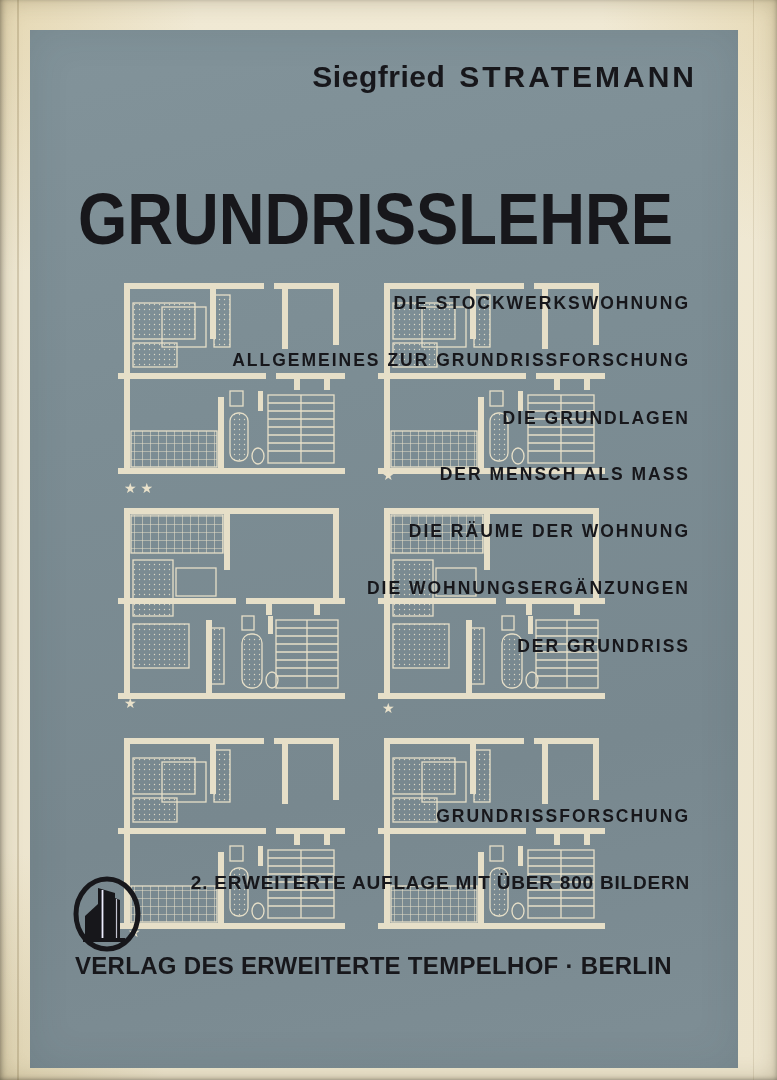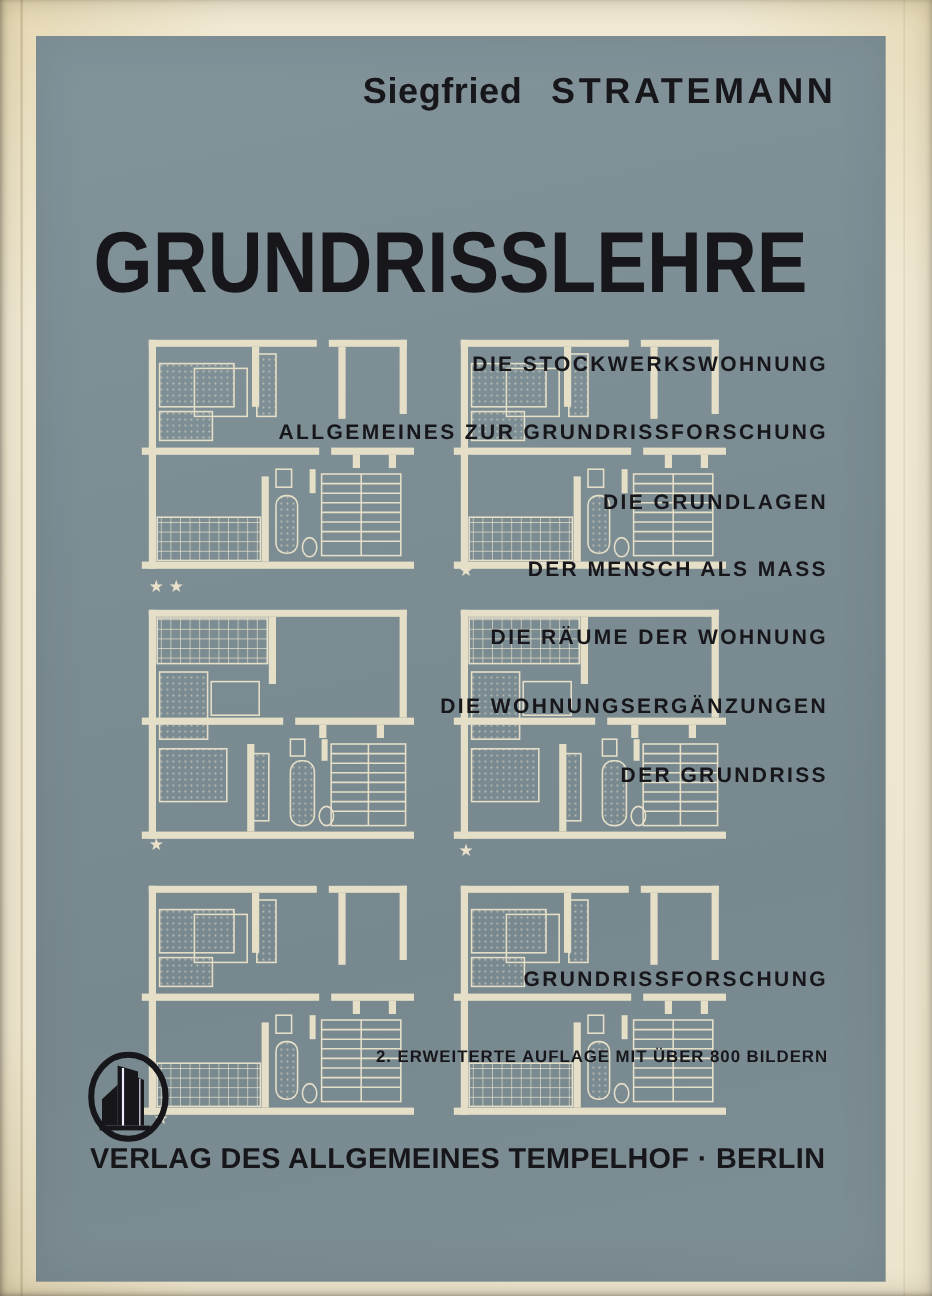--- a/index.html
+++ b/index.html
@@ -14,33 +14,33 @@
     font-family:"Liberation Sans", sans-serif;
   }
   .crease-left{position:absolute;left:17px;top:0;width:2px;height:100%;background:rgba(110,90,50,.22);}
   .crease-right{position:absolute;left:753px;top:0;width:1px;height:100%;background:rgba(110,90,50,.14);}
   .panel{
     position:absolute;left:30px;top:30px;width:708px;height:1038px;
     background:linear-gradient(168deg,#82939a 0%,#7c8d94 35%,#78888f 70%,#7e8e95 100%);
     box-shadow: inset 0 0 40px rgba(40,55,60,.12);
   }
   .ink{color:#17171b;}
-  .author{position:absolute;top:60px;right:80px;display:flex;align-items:baseline;gap:24px;white-space:nowrap;}
+  .author{position:absolute;top:60px;right:80px;display:flex;align-items:baseline;gap:14px;white-space:nowrap;}
   .author .first{font-size:30px;font-weight:bold;letter-spacing:.5px;}
   .author .last{font-size:30px;font-weight:bold;letter-spacing:3px;}
   .title{
     position:absolute;left:78px;top:178px;font-size:72px;font-weight:bold;letter-spacing:0;
     transform:scaleX(.88);transform-origin:left top;white-space:nowrap;
   }
   .chapter{
     position:absolute;right:87px;font-size:17.5px;font-weight:bold;letter-spacing:2px;
     white-space:nowrap;z-index:5;text-align:right;
   }
   .edition{
-    position:absolute;right:87px;top:872px;font-size:14px;font-weight:bold;letter-spacing:.8px;
+    position:absolute;right:87px;top:872px;font-size:19px;font-weight:bold;letter-spacing:.8px;
     white-space:nowrap;z-index:6;margin-left:28px;
   }
   .publisher{
     position:absolute;left:75px;top:952px;font-size:24px;font-weight:bold;letter-spacing:.3px;
     white-space:nowrap;z-index:6;
   }
   .plan{position:absolute;width:227px;height:197px;z-index:2;opacity:.96;}
   .star{position:absolute;color:#e9e1ca;font-size:14px;letter-spacing:4px;z-index:3;white-space:nowrap;}
   .logo{position:absolute;left:72px;top:876px;width:70px;height:76px;z-index:7;}
   .hidden-defs{position:absolute;width:0;height:0;overflow:hidden;}
@@ -187,14 +187,14 @@
       <polygon points="13,40 26,28 26,62 13,62"></polygon>
       <polygon points="43,22 48,24 48,62 43,62"></polygon>
       <rect x="11" y="62" width="42" height="4"></rect>
     </g>
     <g stroke="#eef">
       <line x1="30.5" y1="14" x2="30.5" y2="62" stroke-width="1.8"></line>
       <line x1="44.5" y1="23" x2="44.5" y2="62" stroke-width="1.2" opacity=".8"></line>
     </g>
   </svg>
 
-  <div class="publisher ink">VERLAG DES ALLGEMEINES TEMPELHOF · BERLIN</div>
+  <div class="publisher ink">VERLAG DES ERWEITERTE TEMPELHOF · BERLIN</div>
 </div>
 
 </body></html>

